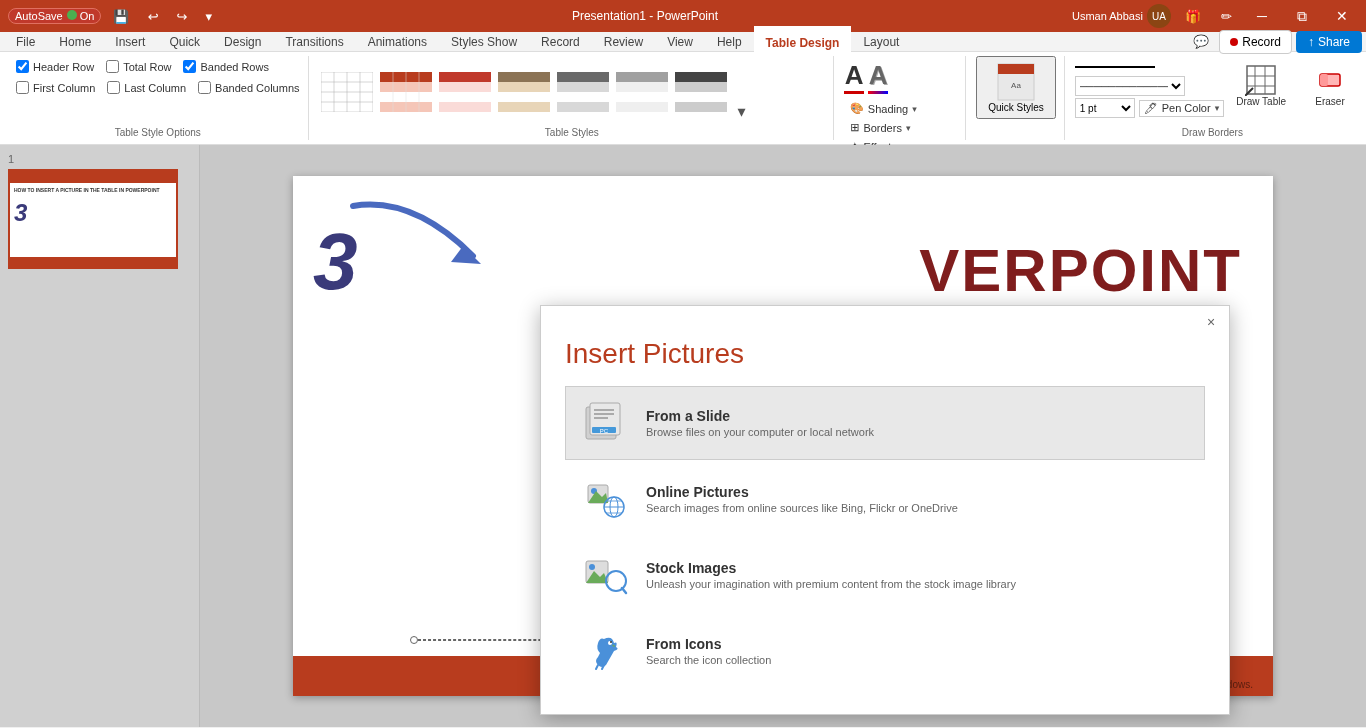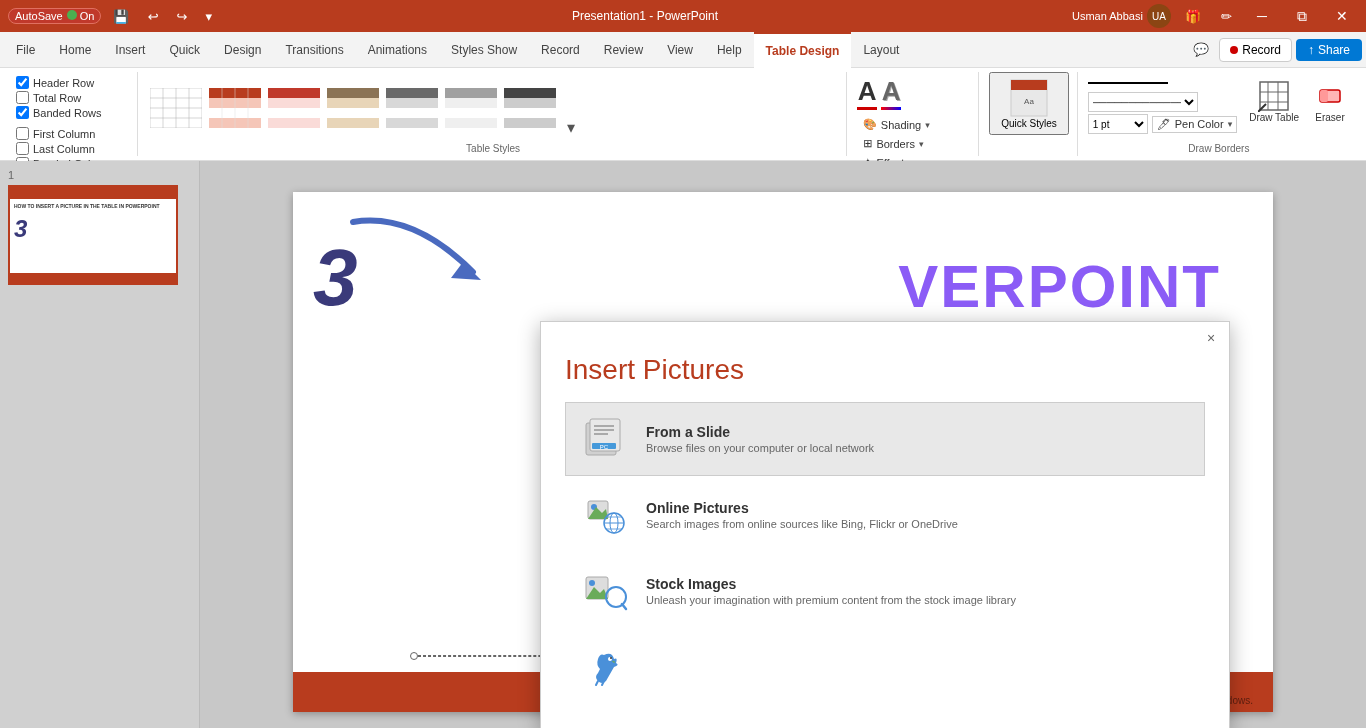--- a/index.html
+++ b/index.html
@@ -36,21 +36,21 @@
     .win-btn { width: 32px; height: 32px; display: flex; align-items: center; justify-content: center; color: white; cursor: pointer; font-size: 14px; }
 
     
     #ribbon {
       background: white;
       border-bottom: 1px solid #ddd;
     }
     #ribbon-tabs {
       display: flex;
       align-items: center;
-      height: 36px;
+      height: 20px;
       padding: 0 4px;
       background: #f3f3f3;
       border-bottom: 1px solid #ddd;
     }
     .ribbon-tab {
       padding: 6px 12px;
       font-size: 12px;
       cursor: pointer;
       color: #444;
       border: none;
@@ -86,21 +86,21 @@
     }
     .ribbon-section:last-child { border-right: none; }
     .ribbon-section-label {
       font-size: 10px;
       color: #666;
       margin-top: auto;
       padding-bottom: 2px;
       width: 100%;
       text-align: center;
     }
-    .ribbon-checkboxes { display: flex; flex-direction: column; gap: 2px; margin: 4px 0; }
+    .ribbon-checkboxes { display: flex; flex-direction: row; gap: 12px; margin: 4px 0; align-items: center; }
     .ribbon-checkbox-row { display: flex; align-items: center; gap: 4px; font-size: 11px; color: #333; cursor: pointer; }
     .ribbon-checkbox-row input { margin: 0; }
     .table-style-item {
       width: 56px;
       height: 46px;
       border: 1px solid transparent;
       cursor: pointer;
       display: flex;
       align-items: center;
       justify-content: center;
@@ -129,21 +129,21 @@
       display: flex;
       flex-direction: column;
       align-items: center;
       font-size: 10px;
       cursor: pointer;
       padding: 4px;
       border: none;
       background: none;
       color: #333;
     }
-    .draw-btns-row { display: flex; gap: 7px; justify-content: space-between; }
+    .draw-btns-row { display: flex; gap: 20px; justify-content: space-between; }
 
     
     #main-area {
       display: flex;
       height: calc(728px - 32px - 90px - 24px);
     }
     #slide-panel {
       width: 200px;
       background: #d0d0d0;
       border-right: 1px solid #bbb;
@@ -638,21 +638,21 @@
         <svg width="160" height="130">
           <path d="M 20 20 Q 80 10 140 70" fill="none" stroke="#4a6abf" stroke-width="6" stroke-linecap="round"></path>
           <polygon points="130,60 148,78 118,76" fill="#4a6abf"></polygon>
         </svg>
       </div>
 
       <div class="slide-number-overlay">
         <span>3</span>
       </div>
 
-      <div style="position:absolute; right:52px; top:60px; font-size:60px; font-weight:bold; color:#8b5cf6; letter-spacing:2px;">VERPOINT</div>
+      <div style="position:absolute; right:31px; top:60px; font-size:60px; font-weight:bold; color:#7f1d1d; letter-spacing:2px;">VERPOINT</div>
 
       <div class="slide-bg-bar">
         <div class="activate-windows">
           <div>Activate Windows</div>
           <div style="font-size:10px;">Go to Settings to activate Windows.</div>
         </div>
       </div>
 
       <div class="selection-handles">
         <div class="handle left"></div>
@@ -727,18 +727,22 @@
           <div class="option-icon">
             <svg width="44" height="44">
 
               <path d="M 20 10 Q 28 6 30 14 Q 34 12 32 18 Q 36 20 30 22 L 22 36 Q 18 40 14 36 Q 10 32 14 28 L 16 24 Q 12 20 14 14 Q 16 8 20 10 Z" fill="#4a90d9"></path>
               <circle cx="26" cy="14" r="2" fill="white"></circle>
               <circle cx="27" cy="13" r="1" fill="#333"></circle>
               <path d="M 28 16 Q 32 16 30 18" fill="#6aab5a" stroke="#6aab5a" stroke-width="0.5"></path>
               <path d="M 14 36 L 12 40 M 20 36 L 18 40" stroke="#4a90d9" stroke-width="2" stroke-linecap="round"></path>
             </svg>
           </div>
+          <div class="option-text">
+            <div class="option-title">From Icons</div>
+            <div class="option-desc">Search the icon collection</div>
+          </div>
         </div>
 
       </div>
     </div>
   </div>
 </div>
 
 </body></html>

